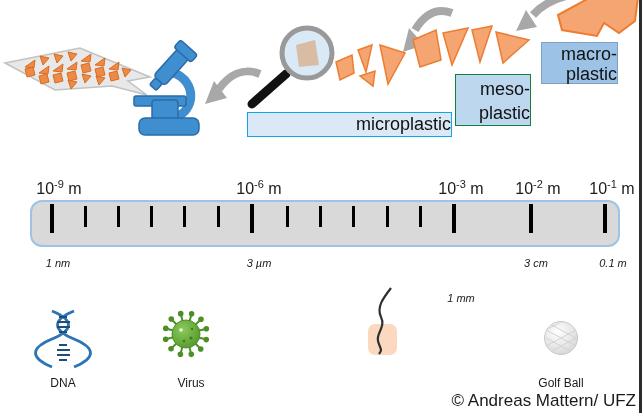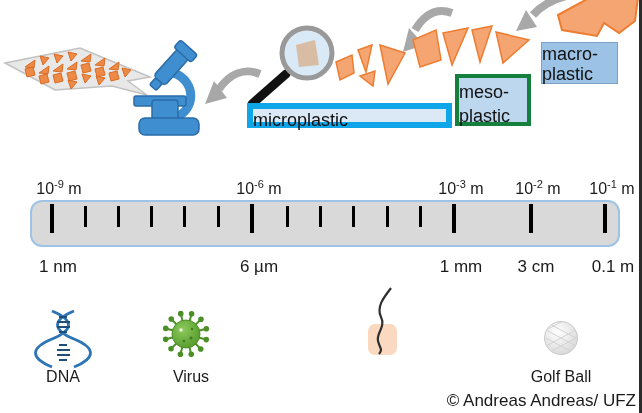--- a/index.html
+++ b/index.html
@@ -1,41 +1,41 @@
 <!DOCTYPE html>
 <html><head>
 <meta charset="utf-8">
 <style>
   html,body{margin:0;padding:0;background:#fff;}
   #stage{position:relative;width:642px;height:413px;background:#ffffff;overflow:hidden;
          font-family:"Liberation Sans",sans-serif;color:#1a1a1a;}
   #art{position:absolute;left:0;top:0;width:642px;height:413px;}
-  .stage-box{position:absolute;box-sizing:border-box;text-align:left;color:#111;}
+  .stage-box{position:absolute;box-sizing:border-box;text-align:right;color:#111;}
   #nano-box{left:41px;top:131px;width:198px;height:25px;background:#e2f5fa;border:1.5px solid #5fa8c9;
             font-size:18px;line-height:22px;}
-  #micro-box{left:247px;top:103px;width:205px;height:25px;background:#dbe9f6;border:6px solid #0ea5e9;
+  #micro-box{left:247px;top:112px;width:205px;height:25px;background:#dbe9f6;border:1px solid #0ea5e9;
             font-size:18px;line-height:23px;}
-  #meso-box{left:455px;top:74px;width:76px;height:52px;background:#bdd7ee;border:4px solid #15803d;
+  #meso-box{left:455px;top:74px;width:76px;height:52px;background:#bdd7ee;border:1px solid #15803d;
             font-size:18px;line-height:24px;padding-top:2px;}
   #macro-box{left:541px;top:42px;width:77px;height:42px;background:#9cc3e5;border:1px solid #7fa0c5;
             font-size:18px;line-height:20px;padding-top:1px;}
   #ruler{position:absolute;left:30px;top:200px;width:590px;height:47px;background:#d9d9d9;
          border:2px solid #9dc3e6;border-radius:12px;box-sizing:border-box;}
   .tick{position:absolute;background:#000;}
   .tick.major{top:2px;width:4px;height:29px;margin-left:-2px;}
   .tick.minor{top:4px;width:3px;height:21px;margin-left:-1.5px;}
   #scale-labels,#unit-labels,#reference-labels{position:absolute;left:0;width:642px;height:20px;}
   #scale-labels{top:179px;}
   .scale-label{position:absolute;transform:translateX(-50%);white-space:nowrap;
                font-size:16px;line-height:18px;}
   .scale-label sup{font-size:11px;line-height:10px;}
   #unit-labels{top:257px;}
-  .unit-label{position:absolute;transform:translateX(-50%);white-space:nowrap;font-size:17px;}
+  .unit-label{position:absolute;transform:translateX(-50%);white-space:nowrap;font-size:11px;font-style:italic;}
   #reference-labels{top:368px;}
-  .ref-label{position:absolute;transform:translateX(-50%);white-space:nowrap;font-size:16px;}
+  .ref-label{position:absolute;transform:translateX(-50%);white-space:nowrap;font-size:12px;margin-top:8px;}
   #credit{position:absolute;right:6px;top:391px;font-size:17px;white-space:nowrap;}
   #right-edge{position:absolute;left:639px;top:0;width:3px;height:413px;background:#2b2b2b;}
 </style>
 </head>
 <body>
 
 <div id="stage">
 
   <svg id="art" viewBox="0 0 642 413">
     <defs>
@@ -221,27 +221,27 @@
       <div class="tick minor" style="left: 152px;"></div>
       <div class="tick minor" style="left: 186px;"></div>
       <div class="tick minor" style="left: 255px;"></div>
       <div class="tick minor" style="left: 288px;"></div>
       <div class="tick minor" style="left: 321px;"></div>
       <div class="tick minor" style="left: 355px;"></div>
       <div class="tick minor" style="left: 388px;"></div>
     </div>
   <div id="unit-labels">
       <div class="unit-label" style="left: 58px;">1 nm</div>
-      <div class="unit-label" style="left: 259px;">6 µm</div>
-      <div class="unit-label" style="left: 461px;">1 mm</div>
+      <div class="unit-label" style="left: 259px;">3 µm</div>
+      <div class="unit-label" style="left: 461px; margin-top: 35px;">1 mm</div>
       <div class="unit-label" style="left: 536px;">3 cm</div>
       <div class="unit-label" style="left: 613px;">0.1 m</div>
     </div>
 
   <div id="reference-labels">
       <div class="ref-label" style="left: 63px;">DNA</div>
       <div class="ref-label" style="left: 191px;">Virus</div>
       <div class="ref-label" style="left: 561px;">Golf Ball</div>
     </div>
 
-  <div id="credit">© Andreas Andreas/ UFZ</div>
+  <div id="credit">© Andreas Mattern/ UFZ</div>
   <div id="right-edge"></div>
 </div>
 
 </body></html>

